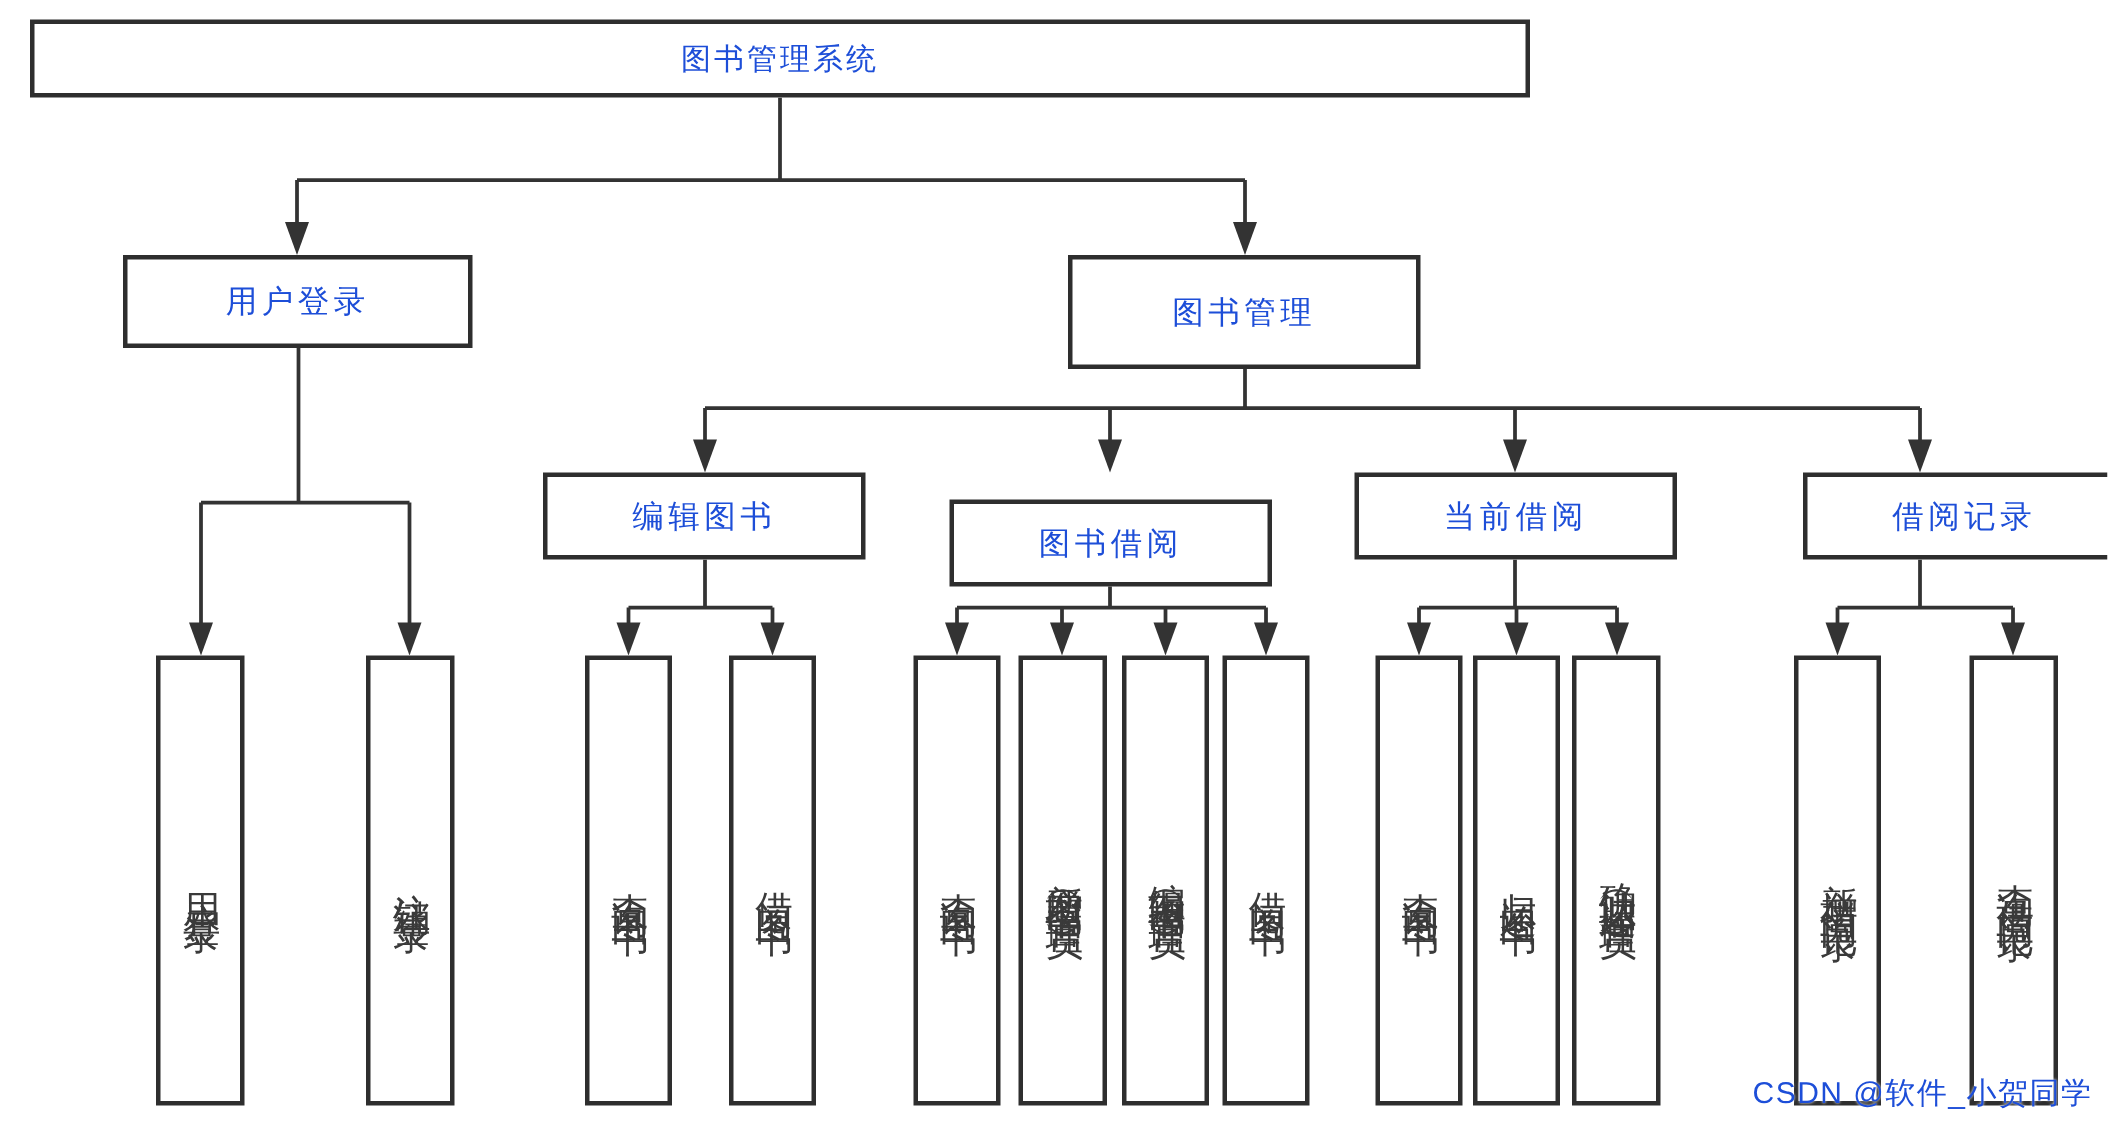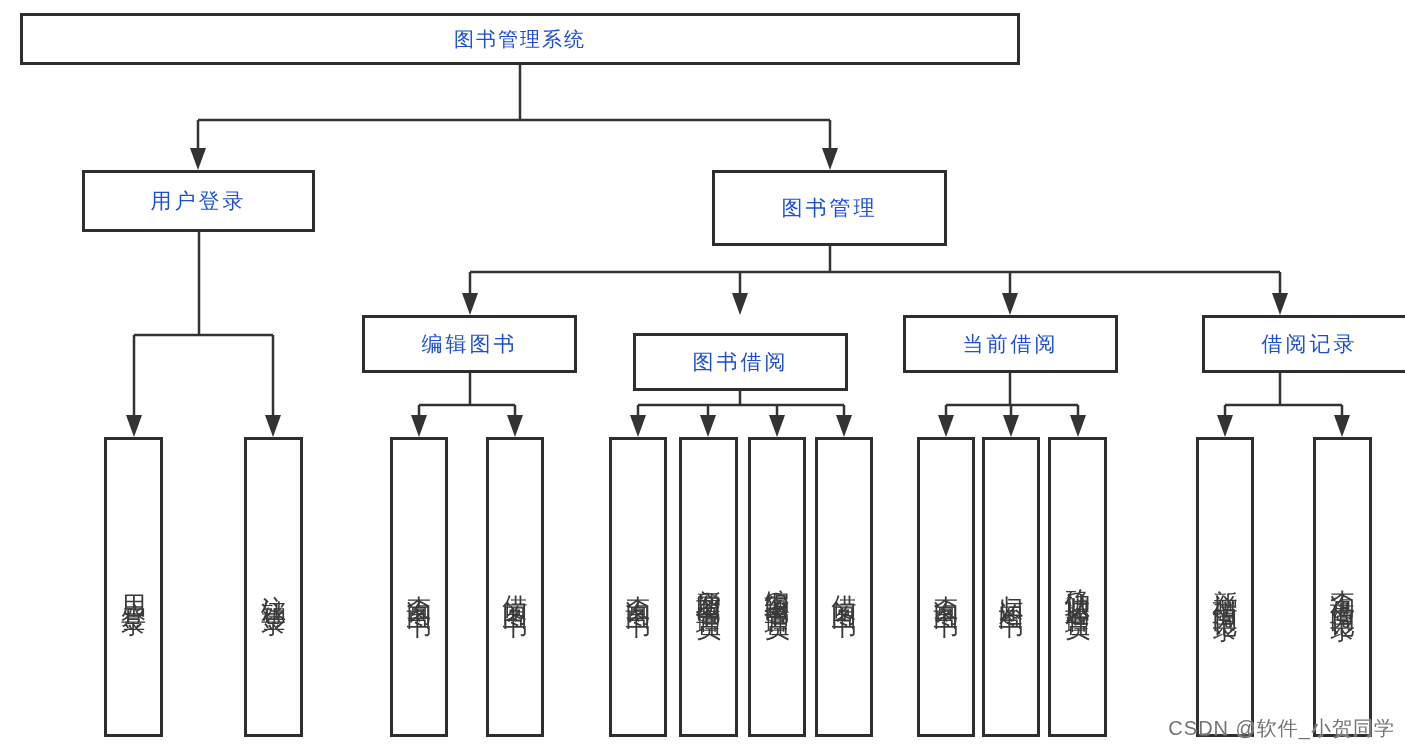--- a/index.html
+++ b/index.html
@@ -38,21 +38,21 @@
     text-orientation:mixed;
     font-size:25px;
     letter-spacing:6px;
     line-height:1;
   }
   .leaf.long span{letter-spacing:4px;}
   .watermark{
     position:absolute;
     right:10px;bottom:5px;
     font-size:20px;
-    color:#737373;
+    color:#1d4ed8;
     letter-spacing:1px;
     z-index:5;
     text-shadow:0 0 2px #ffffff;
   }
 </style>
 </head>
 <body>
 
 <div class="stage">
 

